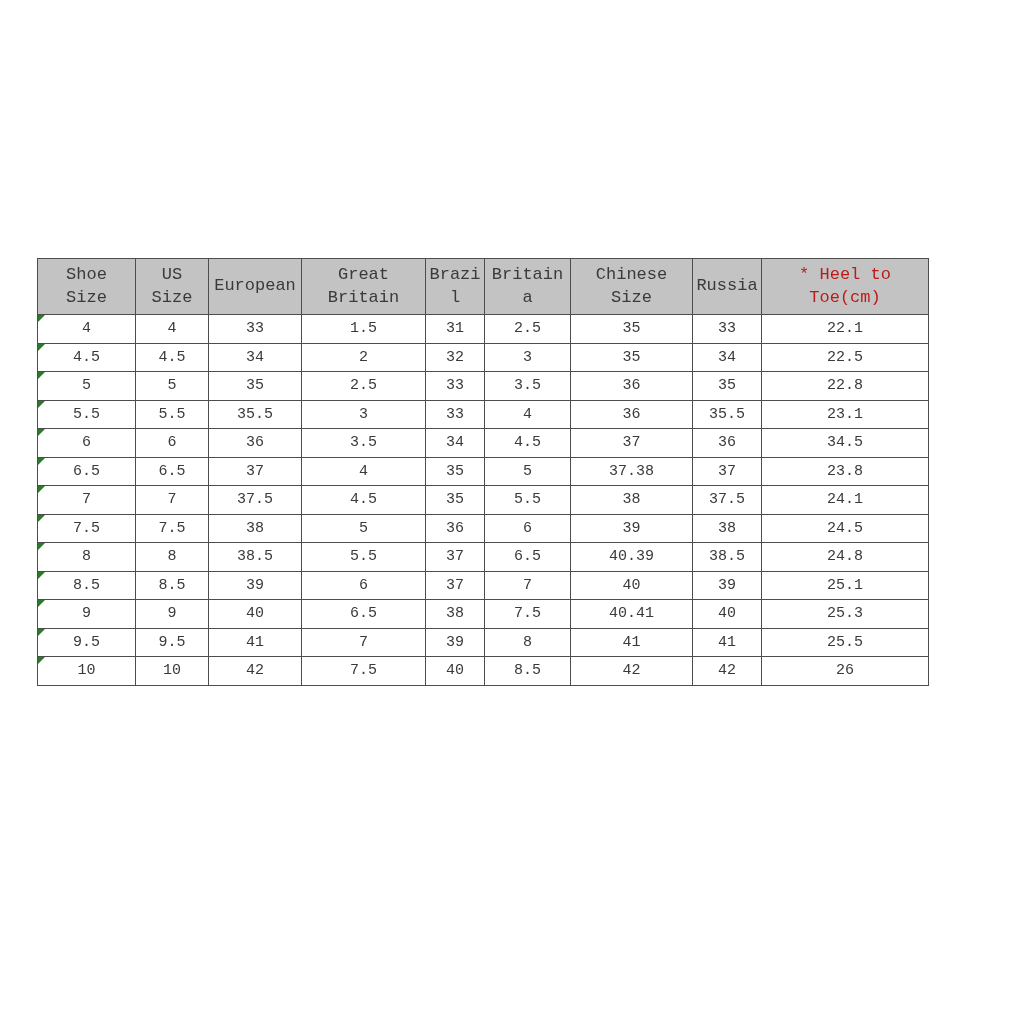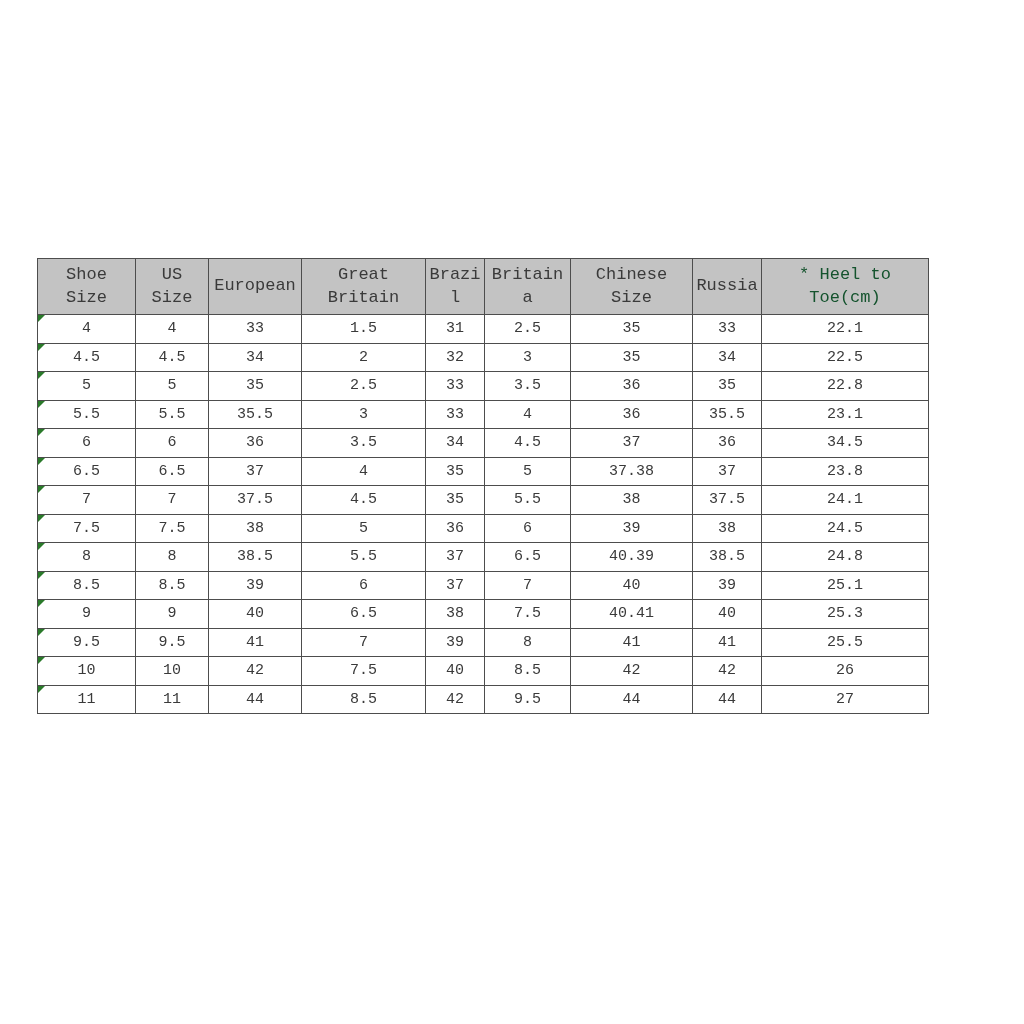--- a/index.html
+++ b/index.html
@@ -106,21 +106,21 @@
             <div class="hline">Britain</div>
             <div class="hline">a</div>
           </th>
           <th>
             <div class="hline">Chinese</div>
             <div class="hline">Size</div>
           </th>
           <th>
             <div class="hline">Russia</div>
           </th>
-          <th style="color: #14532d;">
+          <th style="color: #b91c1c;">
             <div class="hline">* Heel to</div>
             <div class="hline">Toe(cm)</div>
           </th>
         </tr>
     </thead>
     <tbody>
         <tr>
           <td><span class="tri"></span><span>4</span></td>
           <td><span>4</span></td>
           <td><span>33</span></td>
@@ -256,26 +256,15 @@
           <td><span class="tri"></span><span>10</span></td>
           <td><span>10</span></td>
           <td><span>42</span></td>
           <td><span>7.5</span></td>
           <td><span>40</span></td>
           <td><span>8.5</span></td>
           <td><span>42</span></td>
           <td><span>42</span></td>
           <td><span>26</span></td>
         </tr>
-        <tr>
-          <td><span class="tri"></span><span>11</span></td>
-          <td><span>11</span></td>
-          <td><span>44</span></td>
-          <td><span>8.5</span></td>
-          <td><span>42</span></td>
-          <td><span>9.5</span></td>
-          <td><span>44</span></td>
-          <td><span>44</span></td>
-          <td><span>27</span></td>
-        </tr>
       </tbody>
   </table>
 </div>
 
 </body></html>

